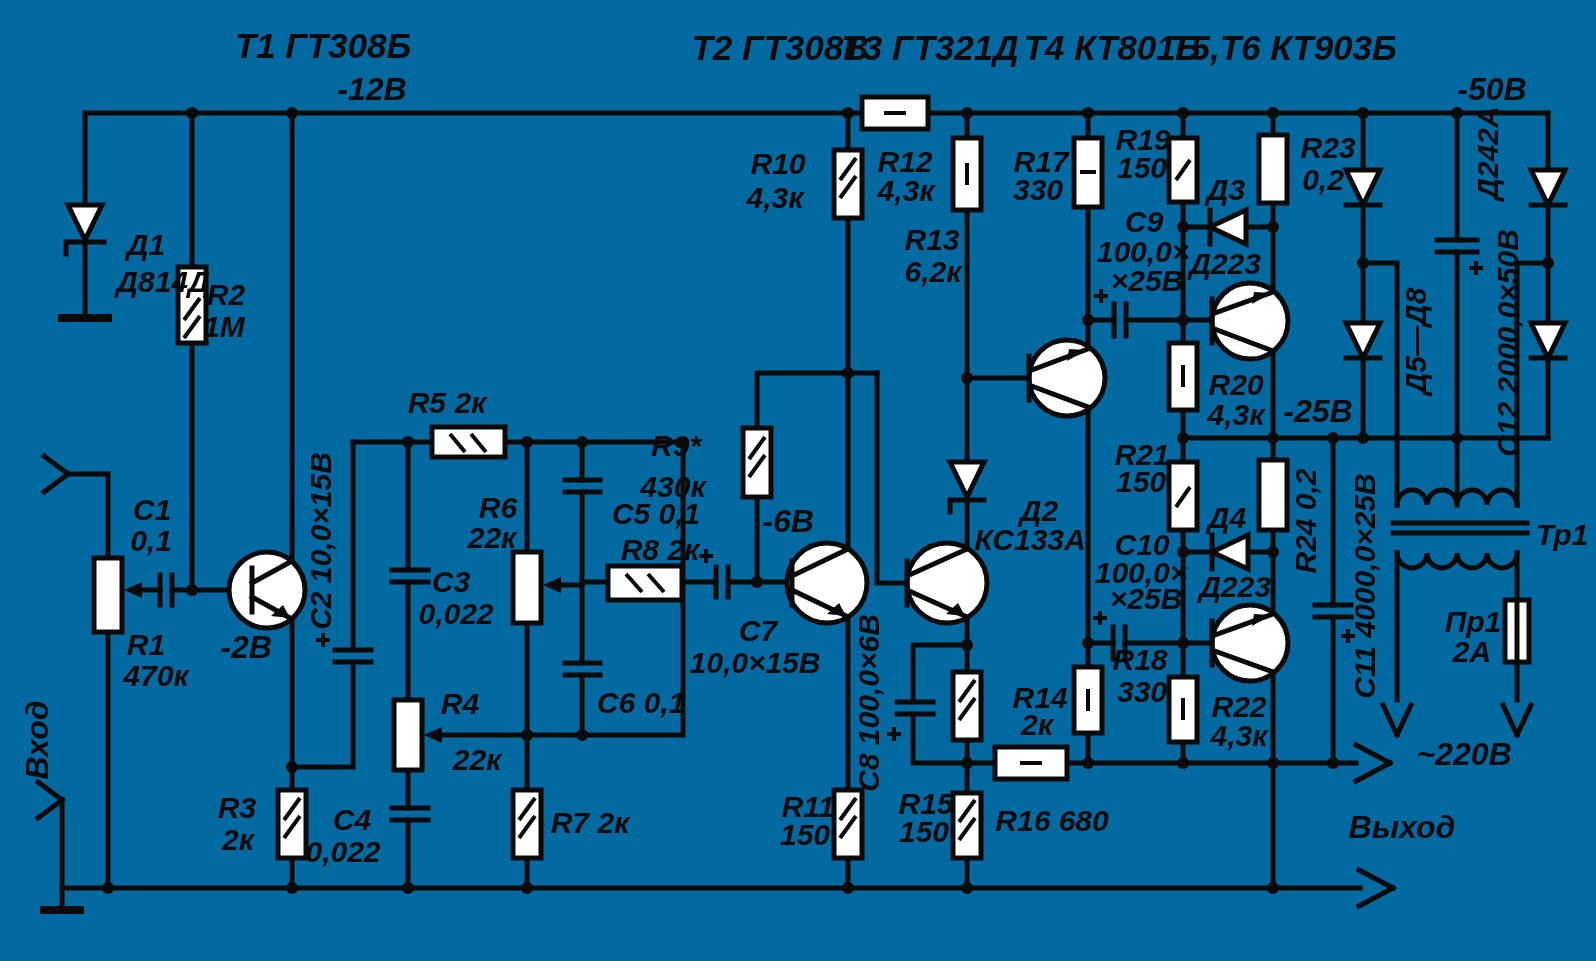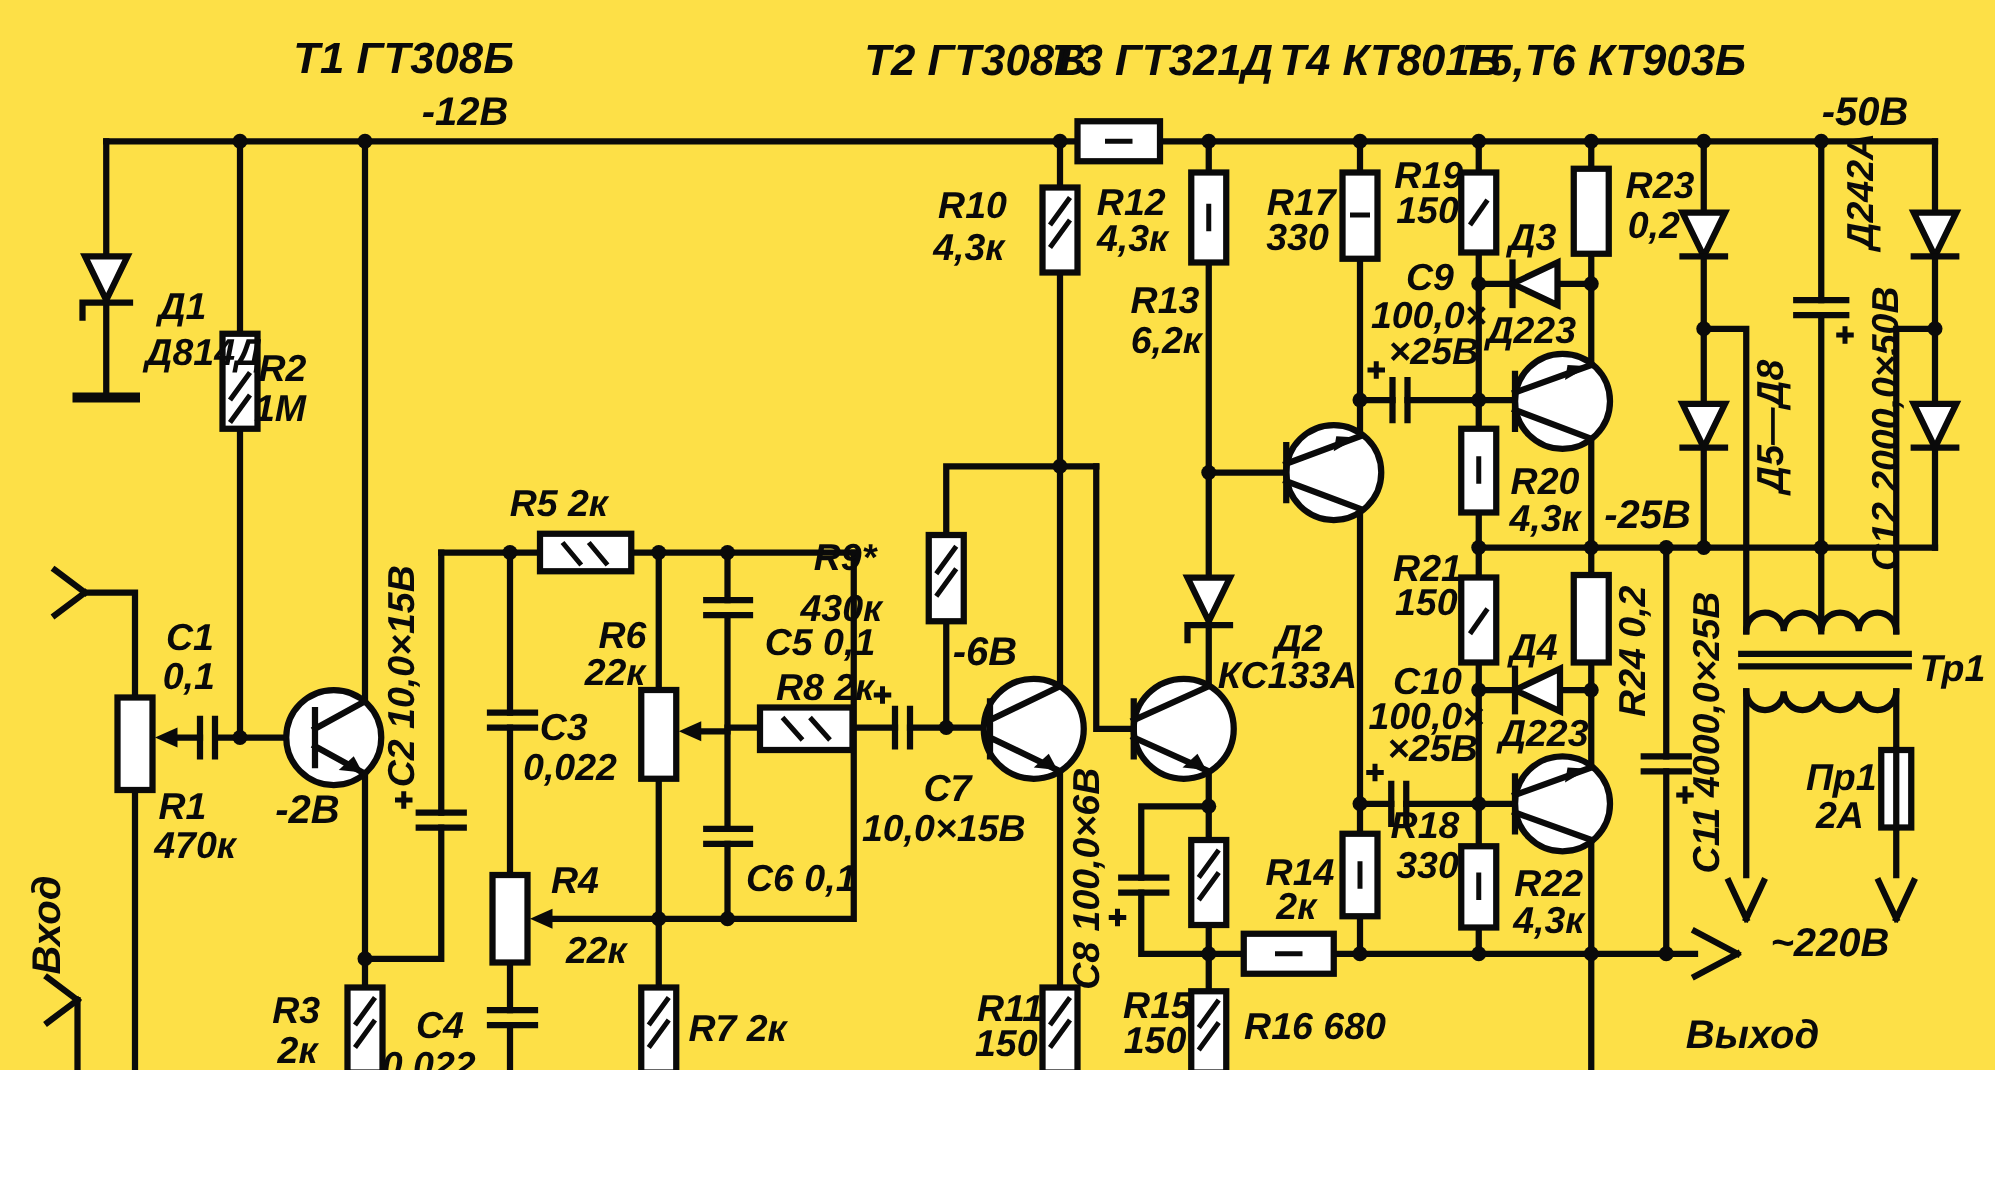--- a/index.html
+++ b/index.html
@@ -1,16 +1,16 @@
 <!DOCTYPE html>
 <html><head>
 <meta charset="utf-8">
 <style>
   html,body{margin:0;padding:0;background:#fff;}
-  .page{position:relative;width:1596px;height:856px;background:#fde047;overflow:hidden;}
+  .page{position:relative;width:1596px;height:961px;background:#0369a1;overflow:hidden;}
   svg{display:block;}
   .wire{stroke:#0a0a0a;stroke-width:5;fill:none;stroke-linecap:square;}
   .comp{stroke:#0a0a0a;stroke-width:5;fill:#fff;}
   .mark{stroke:#0a0a0a;stroke-width:4;fill:none;}
   .dot{fill:#0a0a0a;stroke:none;}
   .tri{fill:#fff;stroke:#0a0a0a;stroke-width:5;stroke-linejoin:miter;}
   .arr{fill:#0a0a0a;stroke:none;}
   .gnd{stroke:#0a0a0a;stroke-width:8;fill:none;}
   .lbl{font-family:"Liberation Sans",sans-serif;font-style:italic;font-weight:700;
        font-size:30px;fill:#0a0a0a;text-anchor:middle;}

